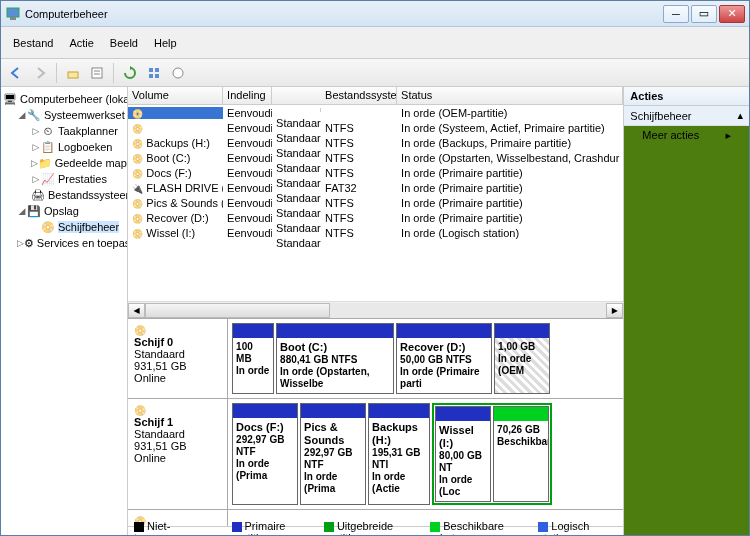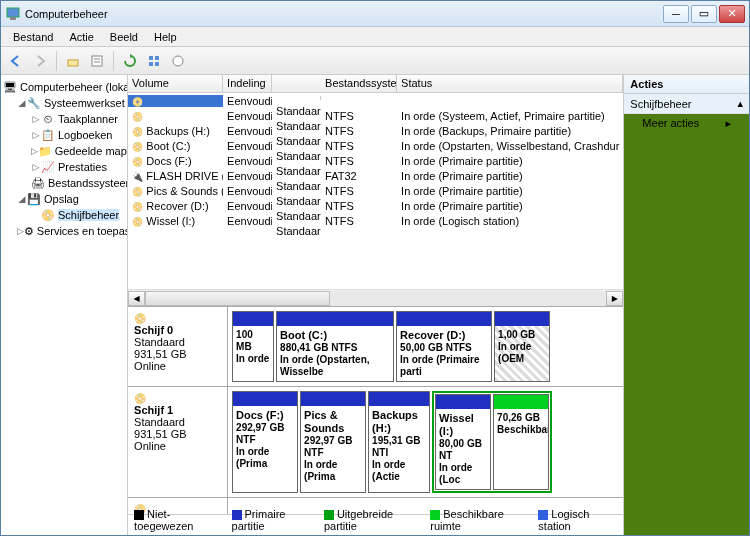--- a/index.html
+++ b/index.html
@@ -3,21 +3,21 @@
 <meta charset="utf-8">
 <style>
 * { margin: 0; padding: 0; box-sizing: border-box; font-family: "Segoe UI", Tahoma, sans-serif; font-size: 11px; }
 body { background: #fff; width: 750px; height: 536px; overflow: hidden; border: 1px solid #5a7fa5; }
 .titlebar { height: 26px; background: linear-gradient(#e8f0f8,#d5e5f5); display: flex; align-items: center; padding: 0 4px; border-bottom: 1px solid #b6c5d8; }
 .titlebar .icon { width: 16px; height: 16px; margin-right: 4px; }
 .titlebar .title { flex: 1; color: #000; }
 .titlebar .winbtns { display: flex; gap: 2px; }
 .titlebar .winbtns div { width: 26px; height: 18px; border: 1px solid #8faac8; background: linear-gradient(#f7fbff,#e2eefc); display:flex; align-items:center; justify-content:center; border-radius:2px;}
 .titlebar .winbtns .close { background: linear-gradient(#e99,#c44); border-color:#a33; color:#fff;}
-.menubar { height: 20px; background: #f0f0f0; display: flex; align-items: center; padding: 0 4px; border-bottom: 1px solid #ccc; }
+.menubar { height: 32px; background: #f0f0f0; display: flex; align-items: center; padding: 0 4px; border-bottom: 1px solid #ccc; }
 .menubar span { padding: 2px 8px; }
 .toolbar { height: 28px; background: linear-gradient(#f7f7f7,#e9e9e9); border-bottom: 1px solid #ccc; display: flex; align-items: center; padding: 0 4px; gap:2px;}
 .toolbar .btn { width:22px; height:22px; display:flex; align-items:center; justify-content:center; border:1px solid transparent; border-radius:2px;}
 .toolbar .sep{width:1px;height:20px;background:#ccc;margin:0 3px;}
 .mainrow { display: flex; height: 461px; }
 .tree { width: 148px; border-right: 1px solid #ccc; padding: 4px 2px; overflow:hidden; background:#fff;}
 .tree .node { display:flex; align-items:center; padding:1px 0; white-space:nowrap;}
 .tree .node .exp { width:10px; text-align:center; color:#666; font-size:9px;}
 .tree .node .ti { width:14px; height:14px; margin-right:3px; display:inline-flex; align-items:center; justify-content:center;}
 .tree .ind0{padding-left:0;} .tree .ind1{padding-left:14px;} .tree .ind2{padding-left:28px;}
@@ -185,20 +185,21 @@
       <div class="c-t">Type</div>
       <div class="c-b">Bestandssysteem</div>
       <div class="c-s">Status</div>
     </div>
     <div class="vol-body" id="volbody">
         <div class="vol-row sel">
           <div class="c-v"><span style="font-size:9px">📀</span> </div>
           <div class="c-i">Eenvoudig</div>
           <div class="c-t">Standaard</div>
           <div class="c-b"></div>
+          <div class="c-s">In orde (OEM-partitie)</div>
         </div>
         <div class="vol-row">
           <div class="c-v"><span style="font-size:9px">📀</span> </div>
           <div class="c-i">Eenvoudig</div>
           <div class="c-t">Standaard</div>
           <div class="c-b">NTFS</div>
           <div class="c-s">In orde (Systeem, Actief, Primaire partitie)</div>
         </div>
         <div class="vol-row">
           <div class="c-v"><span style="font-size:9px">📀</span> Backups (H:)</div>

